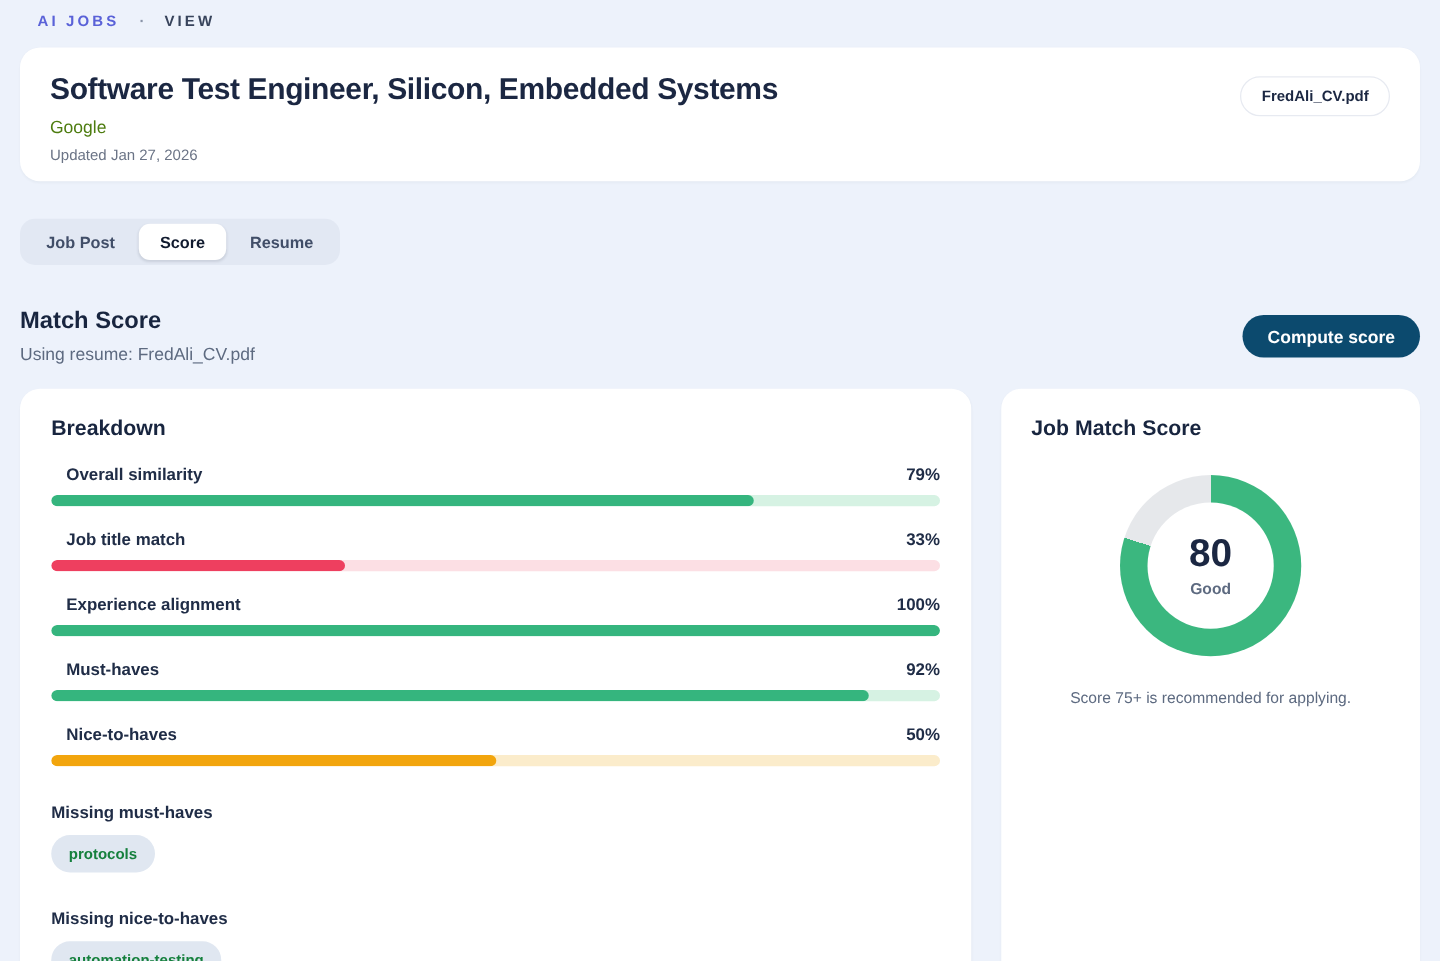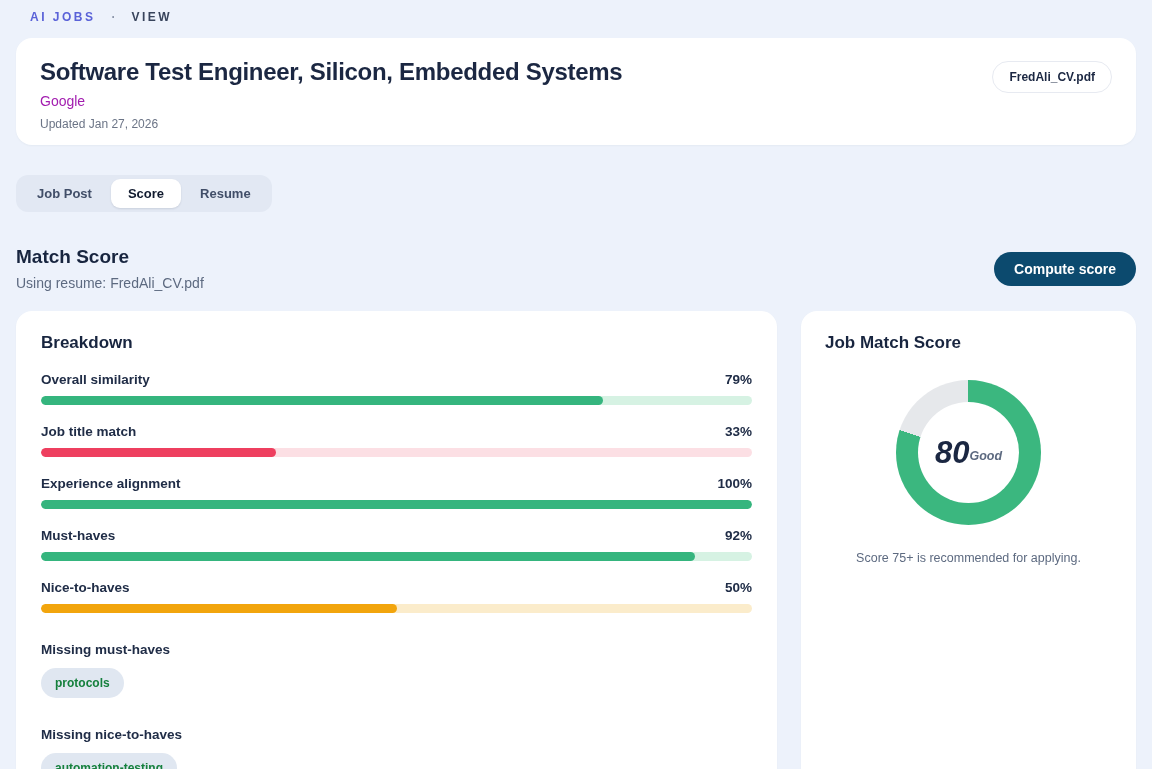--- a/index.html
+++ b/index.html
@@ -31,21 +31,21 @@
     background: #ffffff;
     border-radius: 16px;
     padding: 20px 24px;
     display: flex;
     justify-content: space-between;
     align-items: flex-start;
     box-shadow: 0 1px 2px rgba(30,41,59,0.04);
     height: 107px;
   }
   .job-title { font-size: 24px; font-weight: bold; color: #1b2742; letter-spacing: -0.3px; }
-  .job-company { font-size: 14px; color: #a21caf; margin-top: 7px; }
+  .job-company { font-size: 14px; color: #4d7c0f; margin-top: 7px; }
   .job-updated { font-size: 12px; color: #6b7486; margin-top: 8px; }
   .cv-badge {
     background: #ffffff;
     border: 1px solid #e7eaf1;
     border-radius: 999px;
     padding: 8px 16px;
     font-size: 12px;
     font-weight: bold;
     color: #1b2742;
     margin-top: 3px;
@@ -118,21 +118,21 @@
     background: #ffffff;
     border-radius: 16px;
     box-shadow: 0 1px 2px rgba(30,41,59,0.04);
   }
   .breakdown-card { padding: 22px 25px; }
   .card-title { font-size: 17px; font-weight: bold; color: #18253f; }
 
   
   .metric { margin-top: 19px; }
   .metric-top { display: flex; justify-content: space-between; align-items: baseline; }
-  .metric-label { font-size: 13.5px; font-weight: bold; color: #202d47; }
+  .metric-label { font-size: 13.5px; font-weight: bold; color: #202d47; margin-left: 12px; }
   .metric-value { font-size: 13.5px; font-weight: bold; color: #202d47; }
   .bar-track {
     margin-top: 9px;
     height: 9px;
     border-radius: 6px;
     overflow: hidden;
   }
   .bar-fill { height: 100%; border-radius: 6px; }
 
   
@@ -155,23 +155,23 @@
     height: 145px;
     border-radius: 50%;
     position: relative;
   }
   .donut-hole {
     position: absolute;
     inset: 22px;
     background: #ffffff;
     border-radius: 50%;
     display: flex;
+    flex-direction: column;
     align-items: center;
     justify-content: center;
-    font-style: italic;
   }
   .donut-score { font-size: 31px; font-weight: bold; color: #1b2742; line-height: 1; }
   .donut-rating { font-size: 12.5px; font-weight: bold; color: #5d6a80; margin-top: 6px; }
   .score-note {
     margin-top: 26px;
     text-align: center;
     font-size: 12.5px;
     color: #5d6a80;
   }
 </style>

